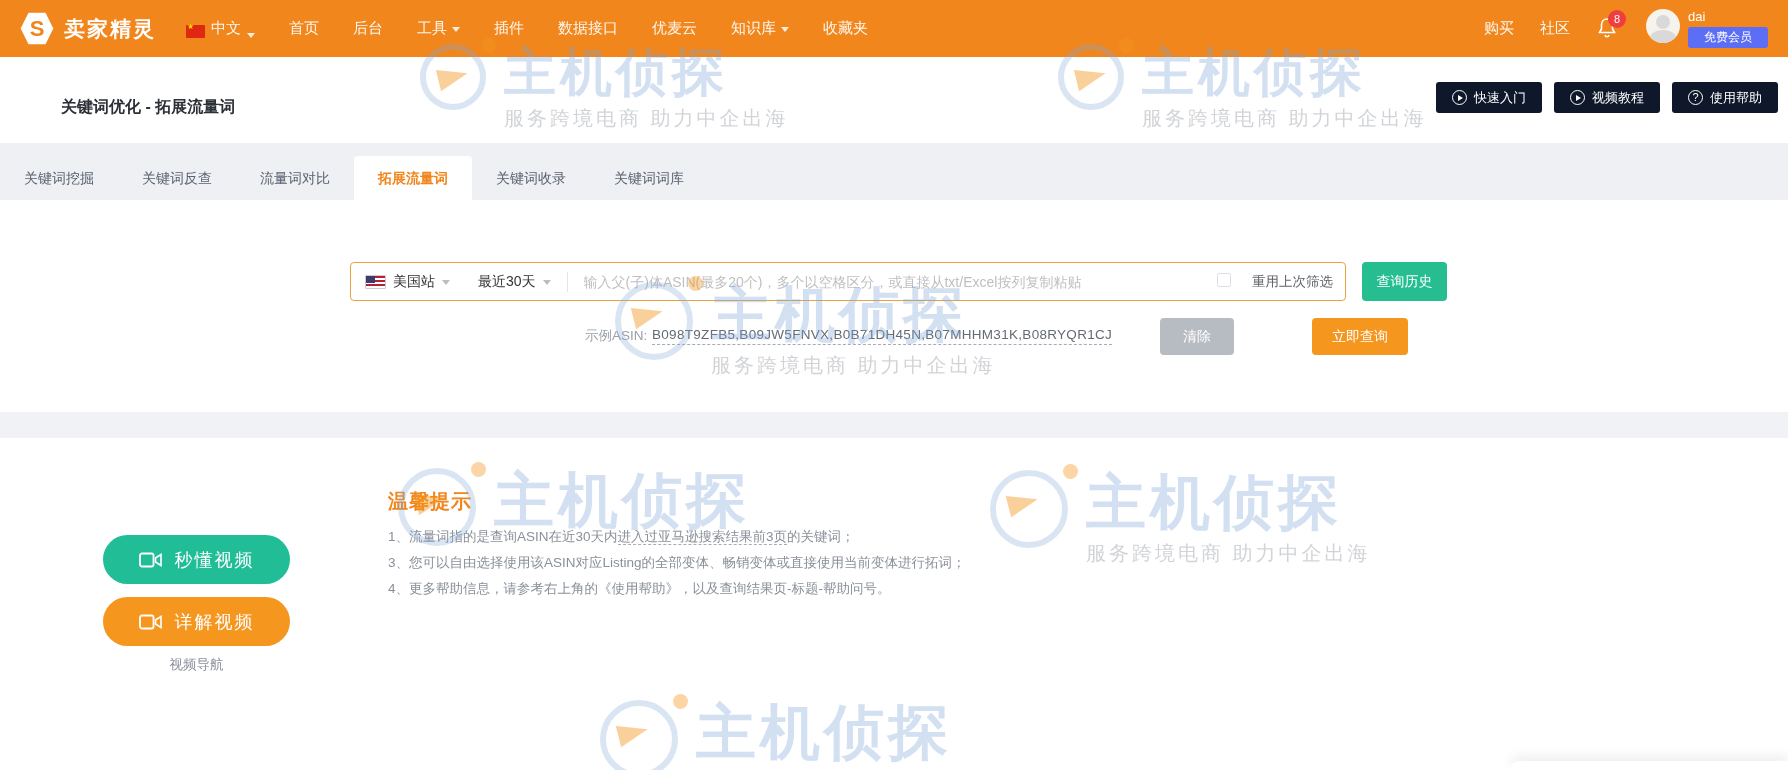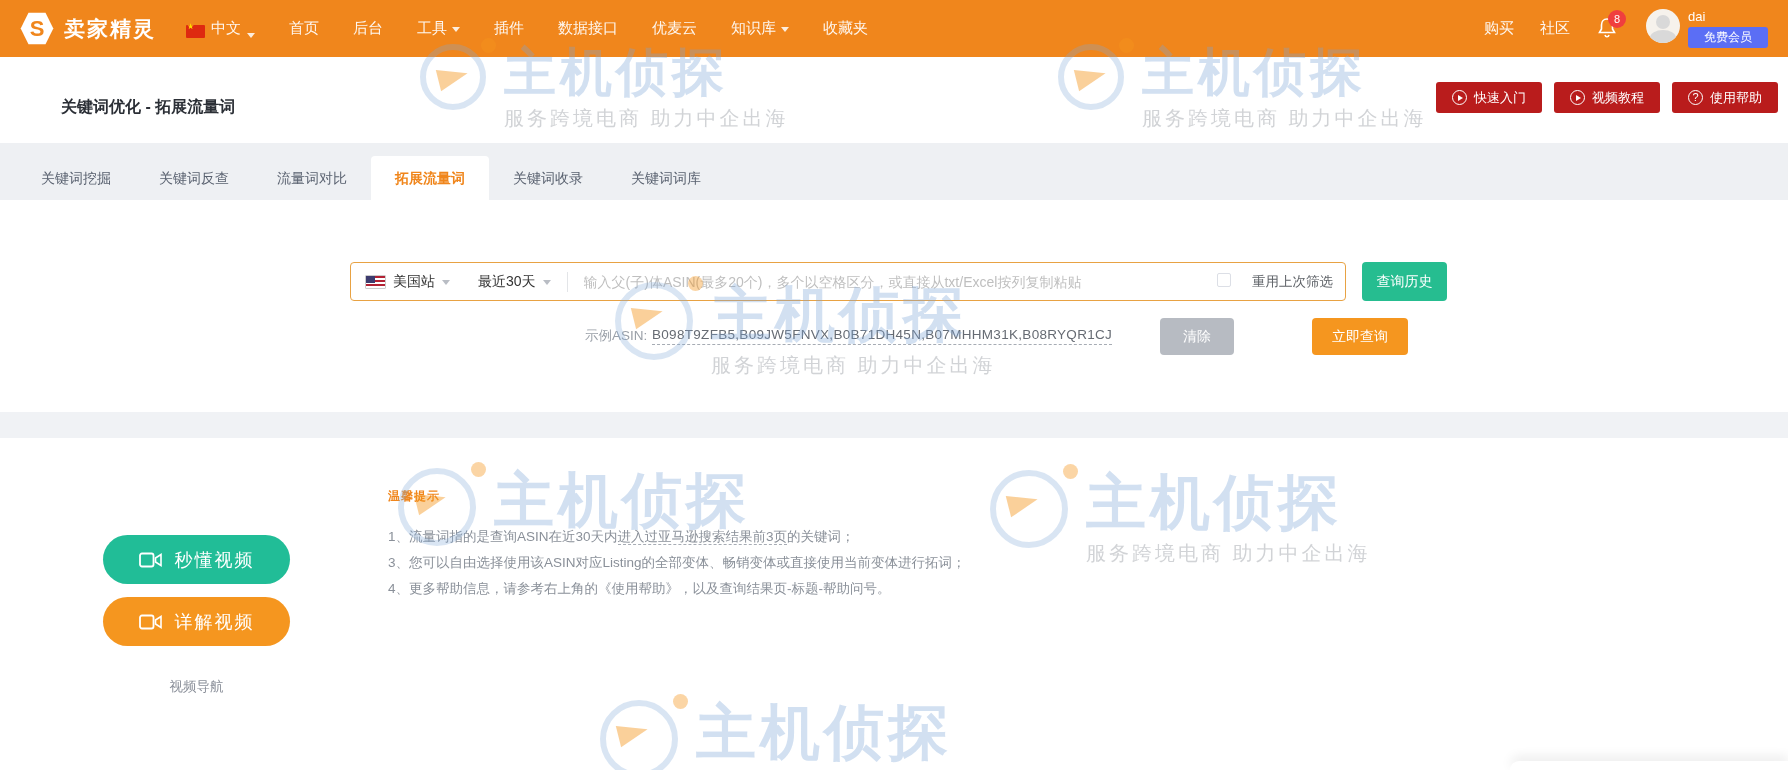--- a/index.html
+++ b/index.html
@@ -36,32 +36,32 @@
   .avatar::before { content:""; position:absolute; left:10px; top:6px; width:14px; height:14px; border-radius:50%; background:#d9d9d9; }
   .avatar::after { content:""; position:absolute; left:4px; top:21px; width:26px; height:16px; border-radius:50%; background:#d9d9d9; }
   .user-col { display:flex; flex-direction:column; gap:3px; }
   .user-name { color:#fff; font-size:13px; }
   .member-badge { background:#5b6ef5; color:#fff; font-size:12px; padding:2px 16px; border-radius:3px; cursor:pointer; white-space:nowrap; }
 
   
   .titlebar { position:absolute; left:0; top:57px; width:1788px; height:86px; background:#fff; z-index:5; }
   .page-title { position:absolute; left:61px; top:40px; font-size:16px; font-weight:bold; color:#2b2f36; }
   .help-btns { position:absolute; right:10px; top:25px; display:flex; gap:12px; }
-  .help-btn { background:#b91c1c; color:#fff; font-size:13px; height:31px; padding:0 16px;
+  .help-btn { background:#0f172a; color:#fff; font-size:13px; height:31px; padding:0 16px;
     border:none; border-radius:3px; display:flex; align-items:center; gap:7px; cursor:pointer; }
   .icon-play { width:15px; height:15px; border:1.4px solid #fff; border-radius:50%; position:relative; display:inline-block; }
   .icon-play::after { content:""; position:absolute; left:5px; top:3.5px; width:0; height:0;
     border-left:5px solid #fff; border-top:3.5px solid transparent; border-bottom:3.5px solid transparent; }
   .icon-question { width:15px; height:15px; border:1.4px solid #fff; border-radius:50%;
     font-size:11px; line-height:13px; text-align:center; display:inline-block; }
   .icon-question::before { content:"?"; }
 
   
   .tabband { position:absolute; left:0; top:143px; width:1788px; height:57px; background:#eef0f3; z-index:5; }
-  .tabs { position:absolute; left:0; bottom:0; display:flex; padding-left:17px; }
+  .tabs { position:absolute; left:0; bottom:0; display:flex; padding-left:0; }
   .tab { height:44px; line-height:44px; padding:0 24px; font-size:14px; color:#5a6270; cursor:pointer; white-space:nowrap; }
   .tab.active { background:#ffffff; color:#f0861c; font-weight:bold; border-radius:4px 4px 0 0; }
 
   
   .search-section { position:absolute; left:0; top:200px; width:1788px; height:212px; background:#fff; z-index:5; }
   .search-box { position:absolute; left:350px; top:62px; width:996px; height:39px;
     border:1px solid #e8a243; border-radius:4px; background:#fff; display:flex; align-items:center; padding:0 12px 0 14px; }
   .mk-select, .range-select { display:flex; align-items:center; gap:7px; cursor:pointer; }
   .flag-us { width:21px; height:14px; border:0.5px solid #ccc; border-radius:1px;
     background:repeating-linear-gradient(#b22234 0 2px, #fff 2px 4px); position:relative; }
@@ -90,22 +90,22 @@
   
   .divider-band { position:absolute; left:0; top:412px; width:1788px; height:26px; background:#f0f2f5; z-index:5; }
 
   
   .bottom-section { position:absolute; left:0; top:438px; width:1788px; height:332px; background:#fff; z-index:5; }
   .video-pill { position:absolute; left:103px; width:187px; height:49px; border-radius:25px;
     color:#fff; font-size:18px; letter-spacing:2px; border:none; cursor:pointer;
     display:flex; align-items:center; justify-content:center; gap:13px; }
   .pill-quick { top:97px; background:#21bd97; }
   .pill-detail { top:159px; background:#f5961f; }
-  .video-caption { position:absolute; left:103px; top:218px; width:187px; text-align:center; font-size:13.5px; color:#8a8f99;margin-top:22px; }
-  .tips-title { position:absolute; left:388px; top:50px; font-size:12px; font-weight:bold; color:#f0861c; letter-spacing:1px; }
+  .video-caption { position:absolute; left:103px; top:218px; width:187px; text-align:center; font-size:13.5px; color:#8a8f99; }
+  .tips-title { position:absolute; left:388px; top:50px; font-size:20px; font-weight:bold; color:#f0861c; letter-spacing:1px; }
   .tips-list { position:absolute; left:388px; top:86px; font-size:13.5px; color:#8a9099; line-height:26px; }
   .tips-list .tip-line { white-space:nowrap; }
   .tip-underline { border-bottom:1px dashed #a7acb4; }
 
   
   .wm-layer { position:absolute; inset:0; z-index:40; pointer-events:none; }
   .wm { position:absolute; display:flex; align-items:flex-start; gap:18px; }
   .wm-icon { width:66px; height:66px; border:6px solid rgba(130,168,216,0.30); border-radius:50%; position:relative; flex:none; }
   .wm-icon::before { content:""; position:absolute; left:12px; top:16px; width:0; height:0;
     border-left:30px solid rgba(245,150,31,0.45); border-top:11px solid transparent; border-bottom:11px solid transparent;

